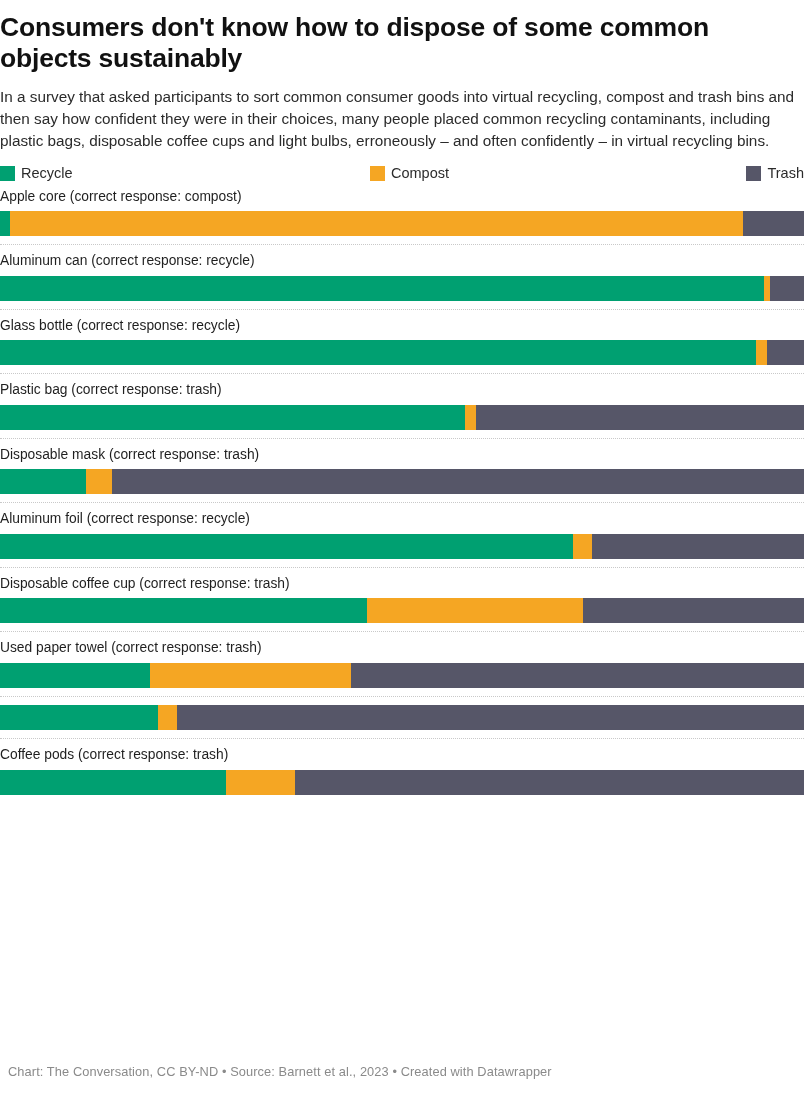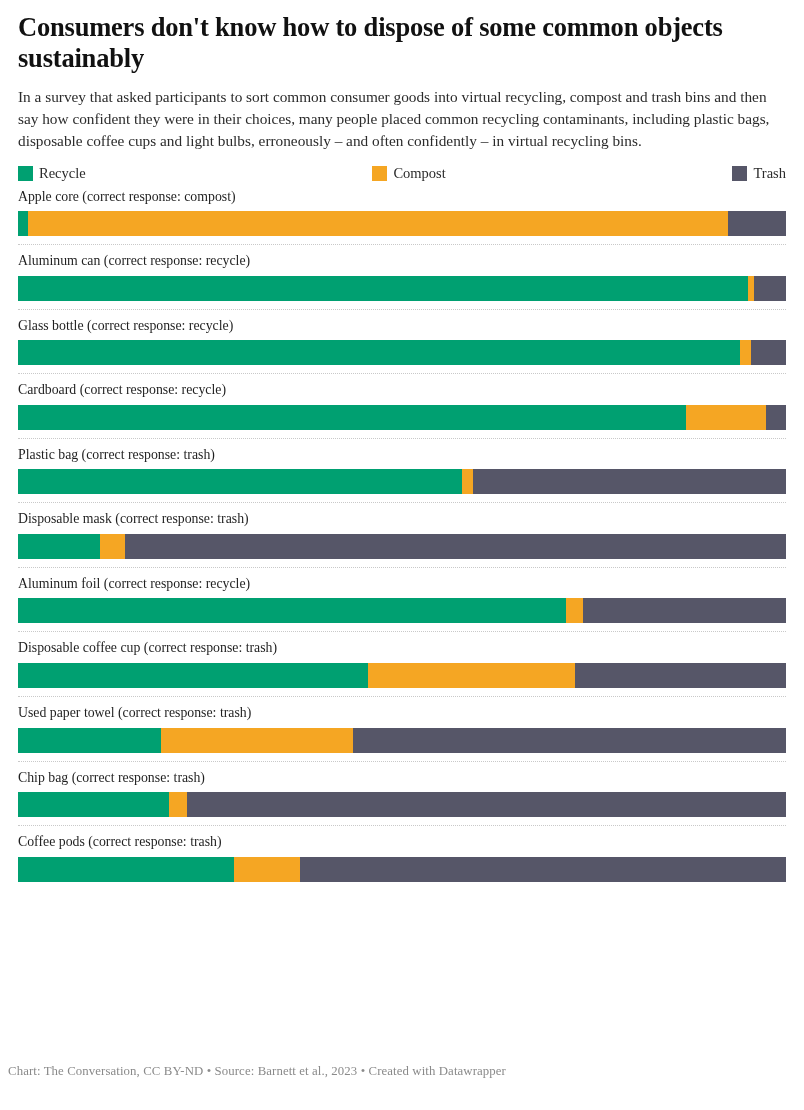--- a/index.html
+++ b/index.html
@@ -12,25 +12,24 @@
     height: 1110px;
     font-family: "Liberation Sans", sans-serif;
     color: #1a1a1a;
     -webkit-font-smoothing: antialiased;
     overflow: hidden;
   }
   .page {
     width: 804px;
     height: 1093px;
     box-sizing: border-box;
-    padding: 0 18px;
+    padding: 0 0;
     position: relative;
     display: flex;
     flex-direction: column;
-    font-family: Liberation Serif, serif;
   }
 
   
   .chart-title {
     font-size: 26.5px;
     line-height: 1.16;
     font-weight: 700;
     letter-spacing: -0.2px;
     margin: 12px 0 0 0;
     color: #111111;
@@ -159,28 +158,20 @@
       </div>
       <div class="bar-row">
         <div class="bar-label">Glass bottle (correct response: recycle)</div>
         <div class="bar-track">
           <div class="seg seg-recycle" style="width: 94%;"></div>
           <div class="seg seg-compost" style="width: 1.4%;"></div>
           <div class="seg seg-trash" style="width: 4.6%;"></div>
         </div>
       </div>
       <div class="bar-row">
-        <div class="bar-label">Cardboard (correct response: recycle)</div>
-        <div class="bar-track">
-          <div class="seg seg-recycle" style="width: 87%;"></div>
-          <div class="seg seg-compost" style="width: 10.4%;"></div>
-          <div class="seg seg-trash" style="width: 2.6%;"></div>
-        </div>
-      </div>
-      <div class="bar-row">
         <div class="bar-label">Plastic bag (correct response: trash)</div>
         <div class="bar-track">
           <div class="seg seg-recycle" style="width: 57.8%;"></div>
           <div class="seg seg-compost" style="width: 1.4%;"></div>
           <div class="seg seg-trash" style="width: 40.8%;"></div>
         </div>
       </div>
       <div class="bar-row">
         <div class="bar-label">Disposable mask (correct response: trash)</div>
         <div class="bar-track">
@@ -207,21 +198,20 @@
       </div>
       <div class="bar-row">
         <div class="bar-label">Used paper towel (correct response: trash)</div>
         <div class="bar-track">
           <div class="seg seg-recycle" style="width: 18.6%;"></div>
           <div class="seg seg-compost" style="width: 25%;"></div>
           <div class="seg seg-trash" style="width: 56.4%;"></div>
         </div>
       </div>
       <div class="bar-row">
-        <div class="bar-label">Chip bag (correct response: trash)</div>
         <div class="bar-track">
           <div class="seg seg-recycle" style="width: 19.7%;"></div>
           <div class="seg seg-compost" style="width: 2.3%;"></div>
           <div class="seg seg-trash" style="width: 78%;"></div>
         </div>
       </div>
       <div class="bar-row">
         <div class="bar-label">Coffee pods (correct response: trash)</div>
         <div class="bar-track">
           <div class="seg seg-recycle" style="width: 28.1%;"></div>

